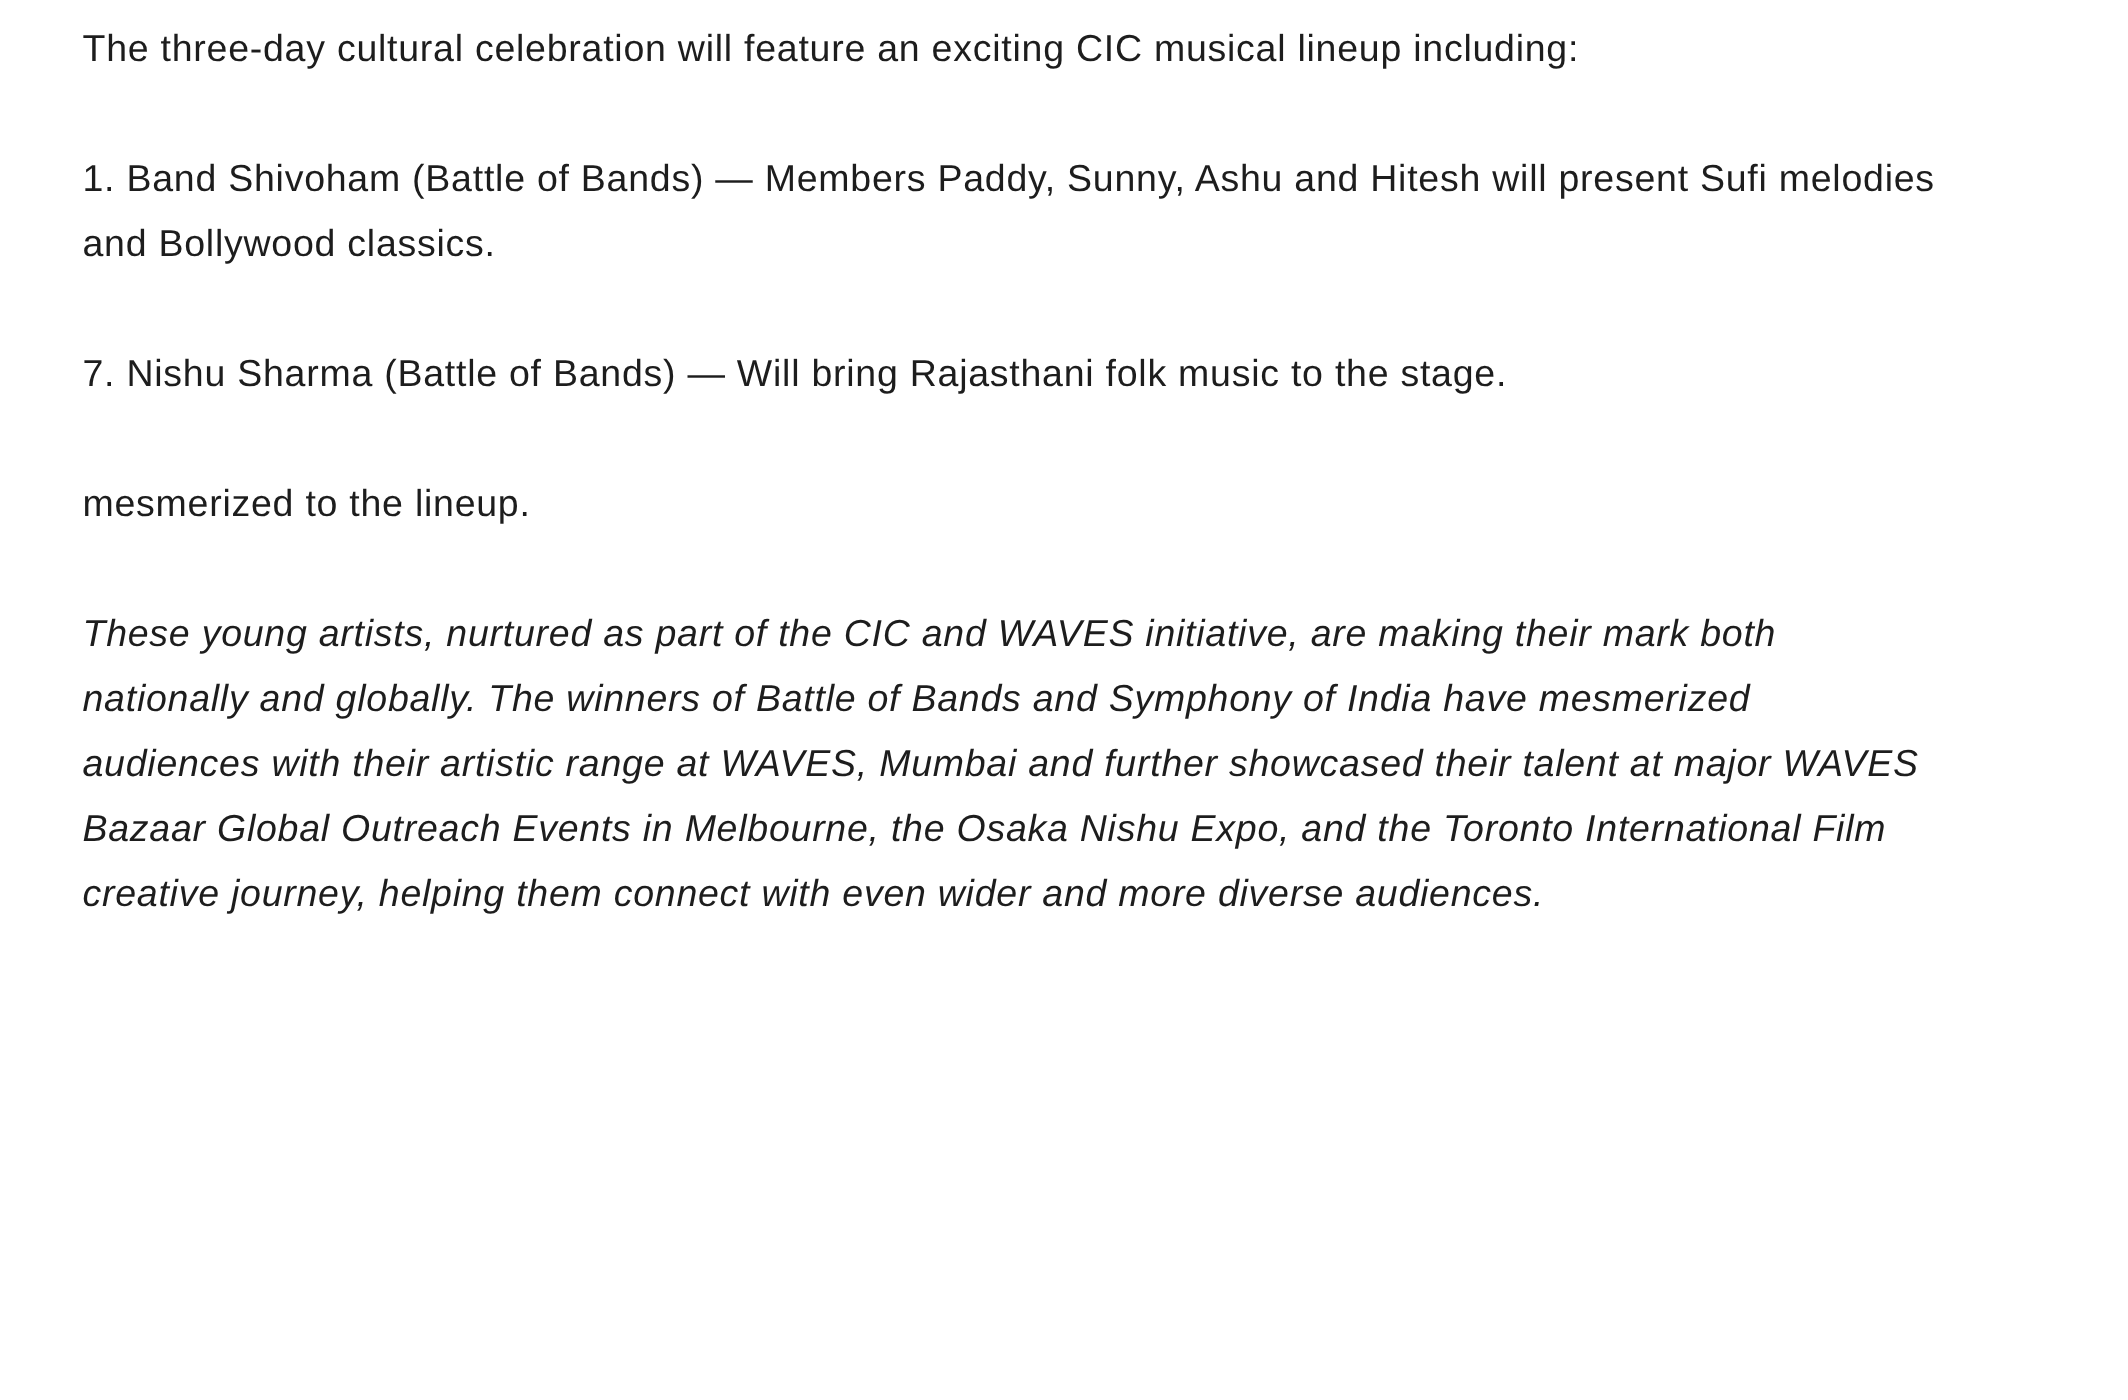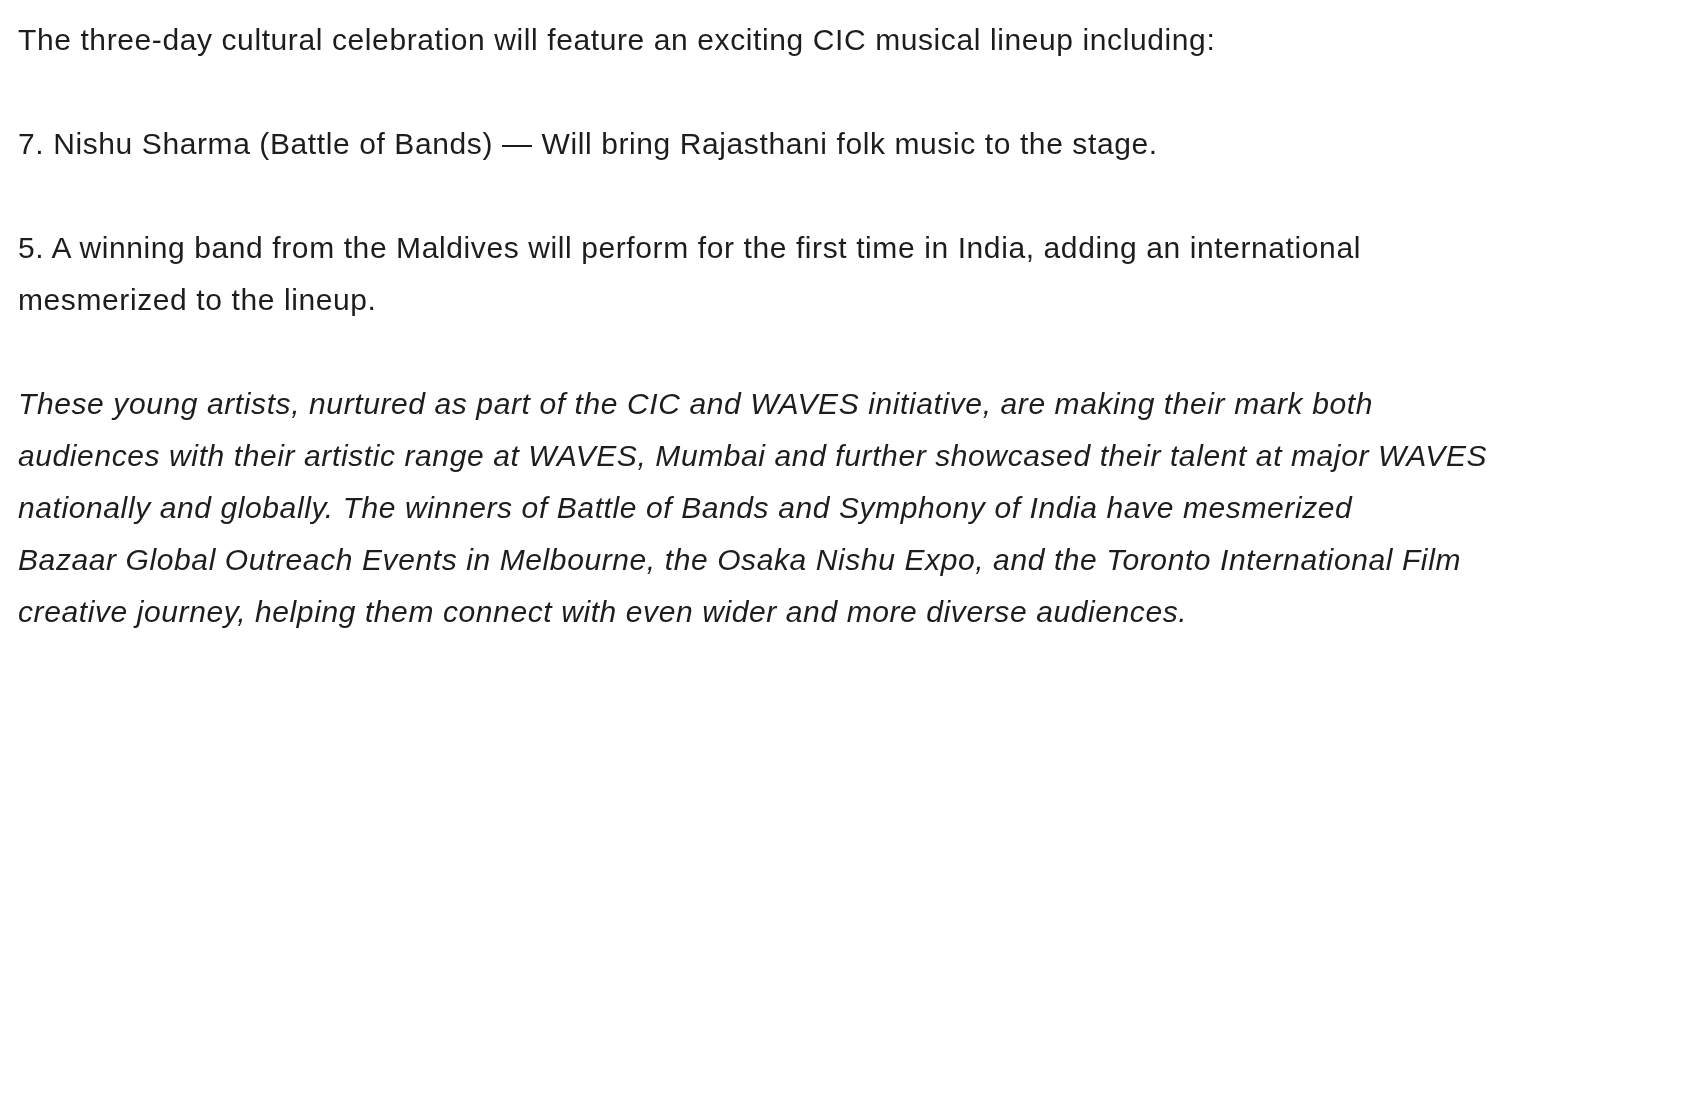--- a/index.html
+++ b/index.html
@@ -26,46 +26,50 @@
     margin: 0 0 52px 0;
     padding: 0;
   }
   .para:last-child {
     margin-bottom: 0;
     font-style: italic;
   }
   .line {
     display: block;
     white-space: nowrap;
+    margin-left: 48px;
   }
 </style>
 </head>
 <body>
 
 <main class="article">
 
   <p class="para">
     <span class="line">The three-day cultural celebration will feature an exciting CIC musical lineup including:</span>
   </p>
 
+  <p class="para">
+    <span class="line">1. Band Shivoham (Battle of Bands) — Members Paddy, Sunny, Ashu and Hitesh will present Sufi melodies</span>
+    <span class="line">and Bollywood classics.</span>
+  </p>
 
   <p class="para">
   </p>
 
   <p class="para">
     <span class="line">7. Nishu Sharma (Battle of Bands) — Will bring Rajasthani folk music to the stage.</span>
   </p>
 
 
   <p class="para">
-    <span class="line">5. A winning band from the Maldives will perform for the first time in India, adding an international</span>
     <span class="line">mesmerized to the lineup.</span>
   </p>
 
   <p class="para">
     <span class="line">These young artists, nurtured as part of the CIC and WAVES initiative, are making their mark both</span>
+    <span class="line">nationally and globally. The winners of Battle of Bands and Symphony of India have mesmerized</span>
     <span class="line">audiences with their artistic range at WAVES, Mumbai and further showcased their talent at major WAVES</span>
-    <span class="line">nationally and globally. The winners of Battle of Bands and Symphony of India have mesmerized</span>
     <span class="line">Bazaar Global Outreach Events in Melbourne, the Osaka Nishu Expo, and the Toronto International Film</span>
     <span class="line">creative journey, helping them connect with even wider and more diverse audiences.</span>
   </p>
 
 </main>
 
 </body></html>

